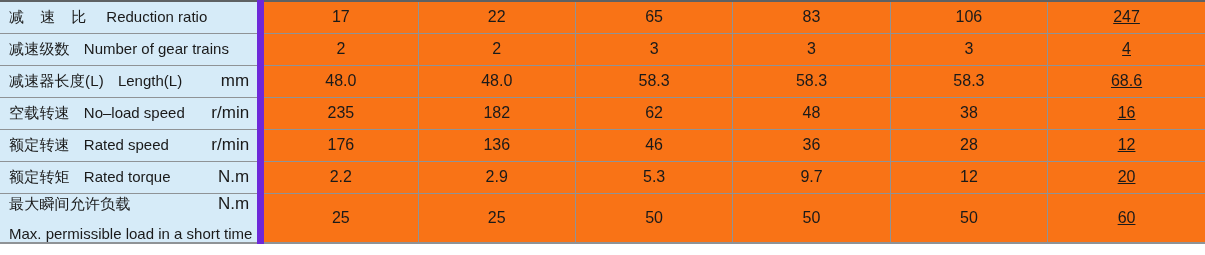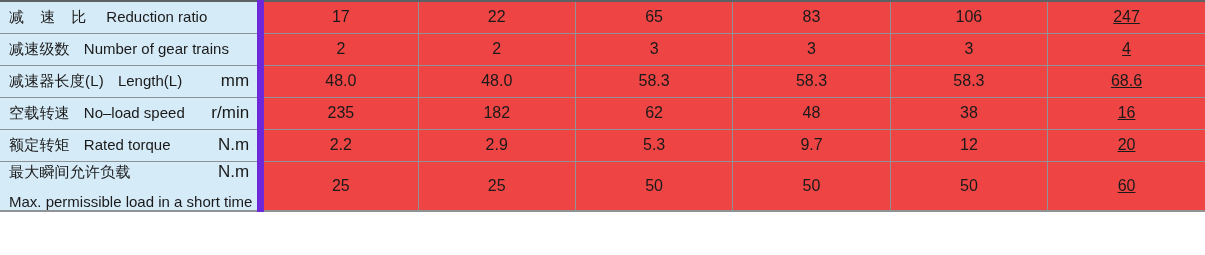--- a/index.html
+++ b/index.html
@@ -37,21 +37,21 @@
     border-bottom: 1px solid #8f9396;
     border-right: 7px solid #6d28d9;
     padding: 0 8px 0 9px;
     vertical-align: middle;
     box-sizing: border-box;
   }
 
   
   td.value-cell {
     width: 157px;
-    background: #ef4444;
+    background: #f97316;
     border-top: 1px solid #8f9396;
     border-bottom: 1px solid #8f9396;
     border-right: 1px solid #8f9396;
     text-align: center;
     vertical-align: middle;
     font-size: 16px;
     box-sizing: border-box;
   }
   td.value-cell.last-col {
     border-right: none;
@@ -170,20 +170,35 @@
         <td class="value-cell">235</td>
         <td class="value-cell">182</td>
         <td class="value-cell">62</td>
         <td class="value-cell">48</td>
         <td class="value-cell">38</td>
         <td class="value-cell last-col">16</td>
       </tr>
       <tr>
         <td class="label-cell">
           <div class="label-line">
+            <span class="cn">额定转速</span>
+            <span class="en">Rated speed</span>
+            <span class="unit">r/min</span>
+          </div>
+        </td>
+        <td class="value-cell">176</td>
+        <td class="value-cell">136</td>
+        <td class="value-cell">46</td>
+        <td class="value-cell">36</td>
+        <td class="value-cell">28</td>
+        <td class="value-cell last-col">12</td>
+      </tr>
+      <tr>
+        <td class="label-cell">
+          <div class="label-line">
             <span class="cn">额定转矩</span>
             <span class="en">Rated torque</span>
             <span class="unit">N.m</span>
           </div>
         </td>
         <td class="value-cell">2.2</td>
         <td class="value-cell">2.9</td>
         <td class="value-cell">5.3</td>
         <td class="value-cell">9.7</td>
         <td class="value-cell">12</td>

